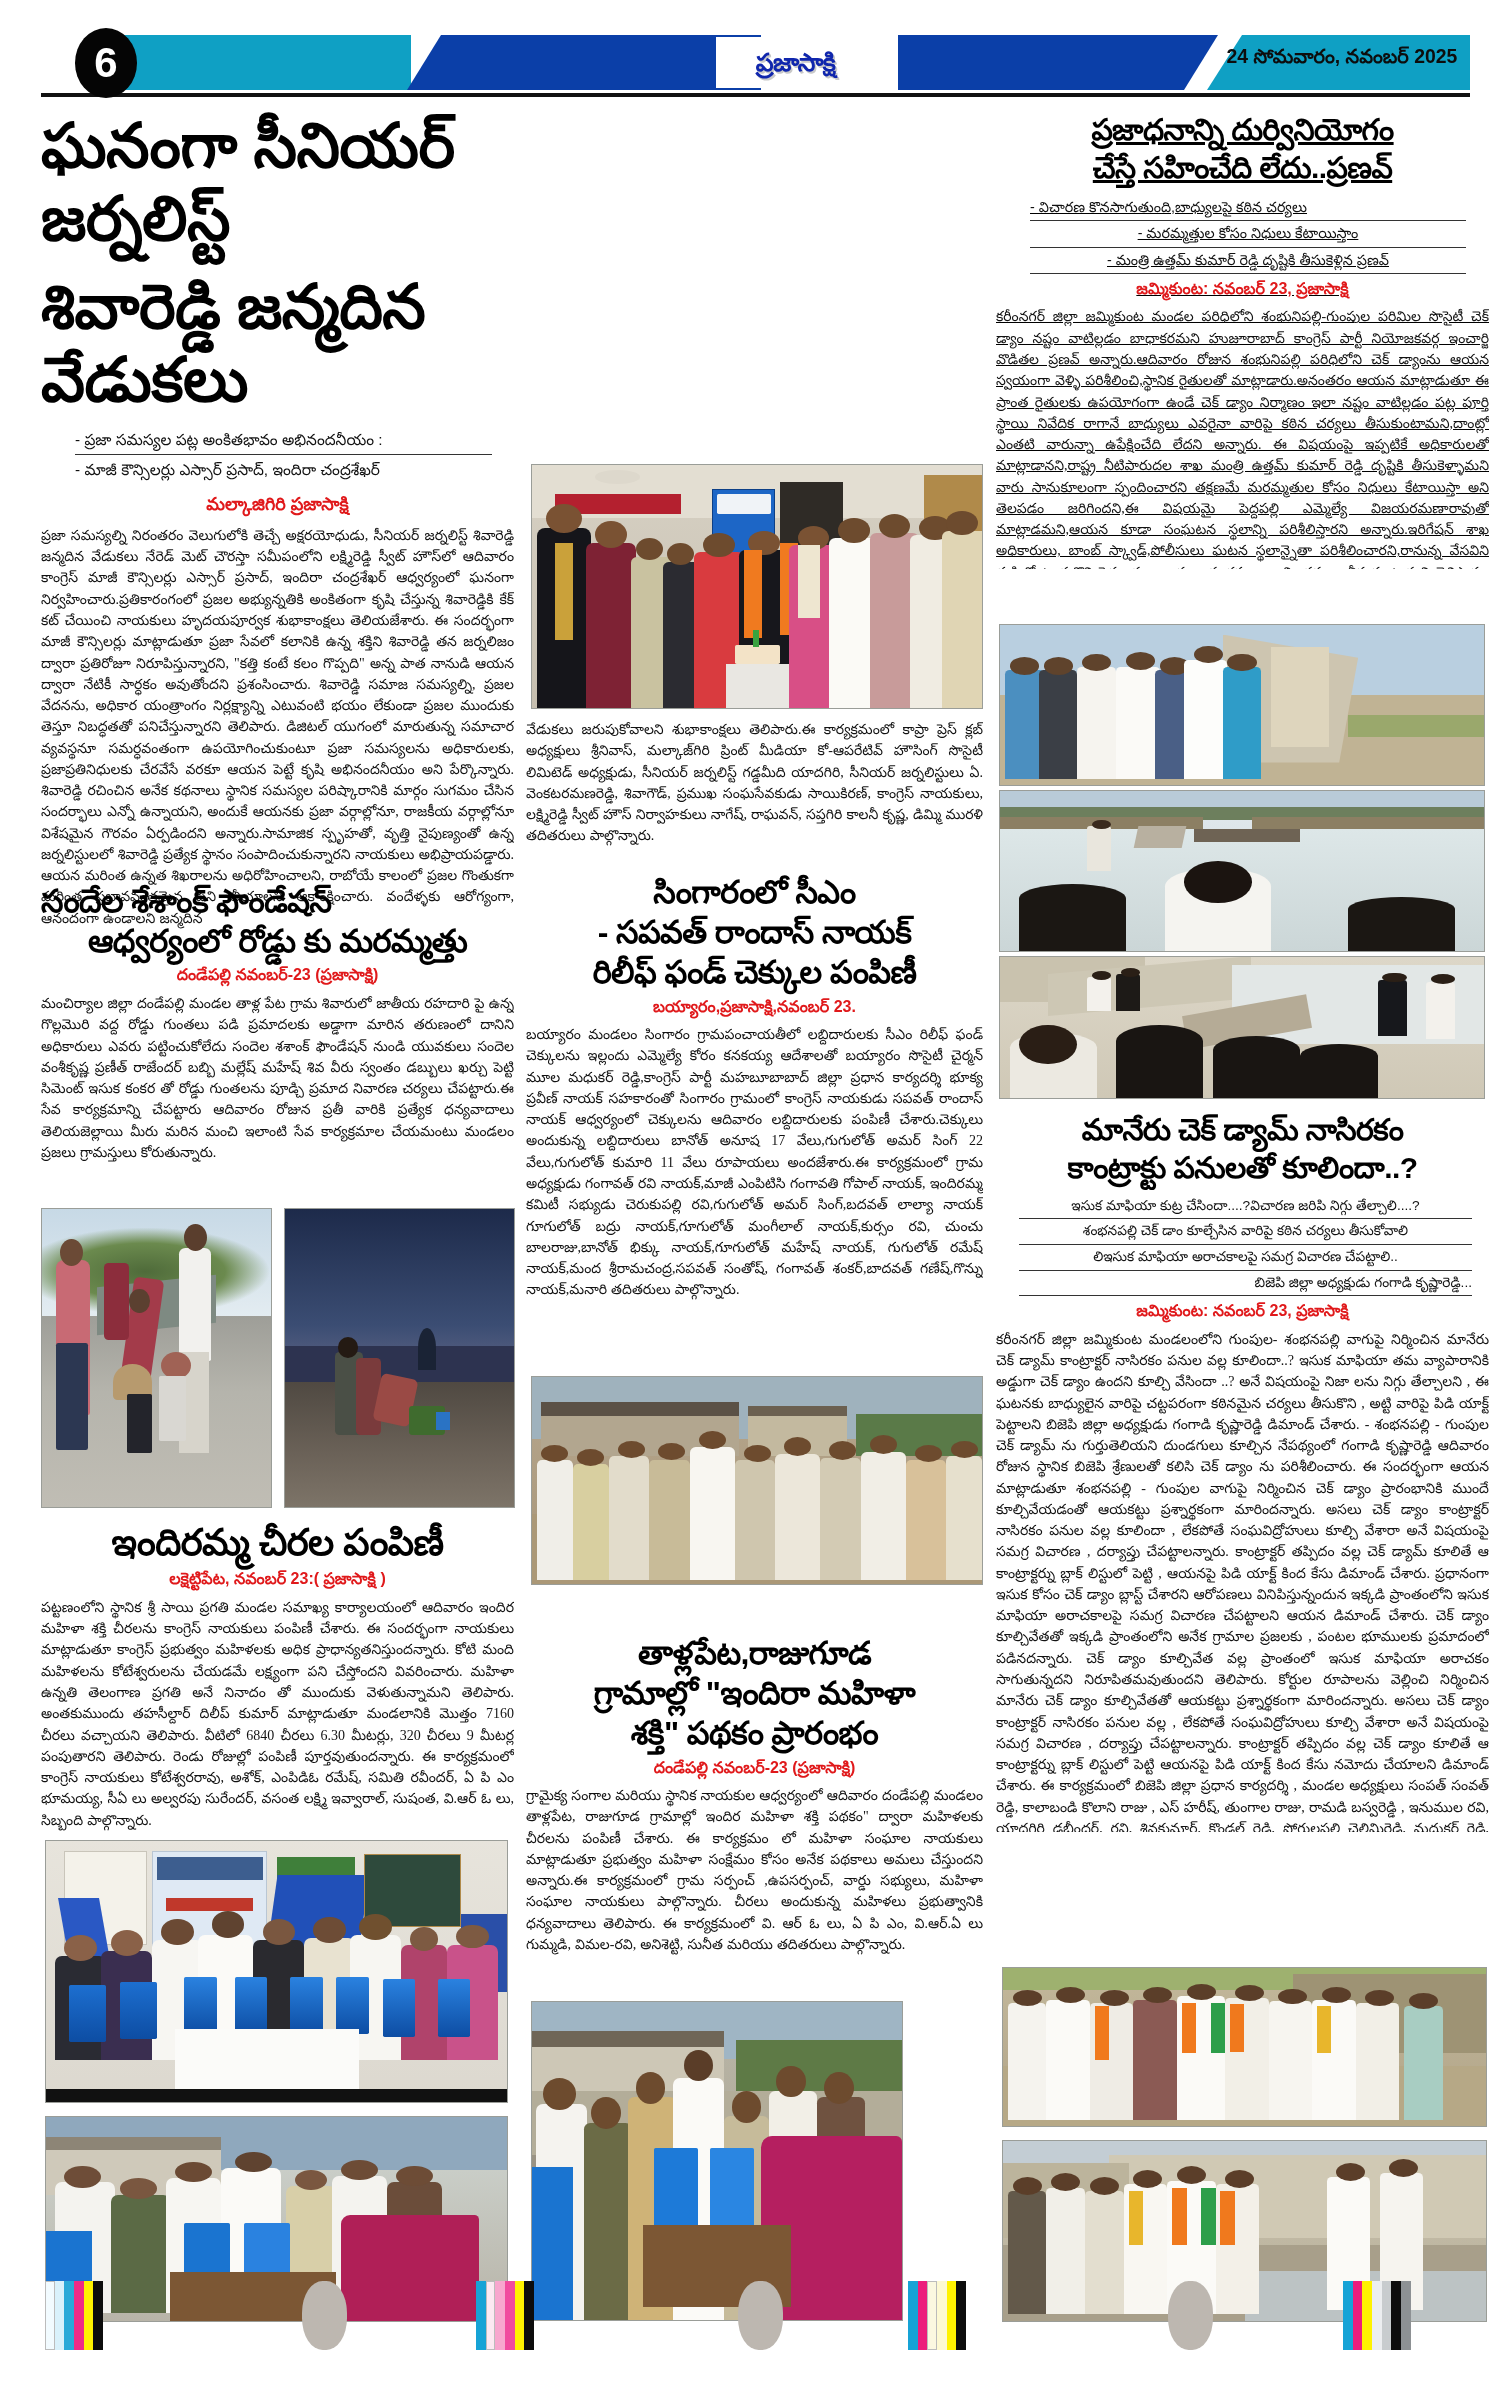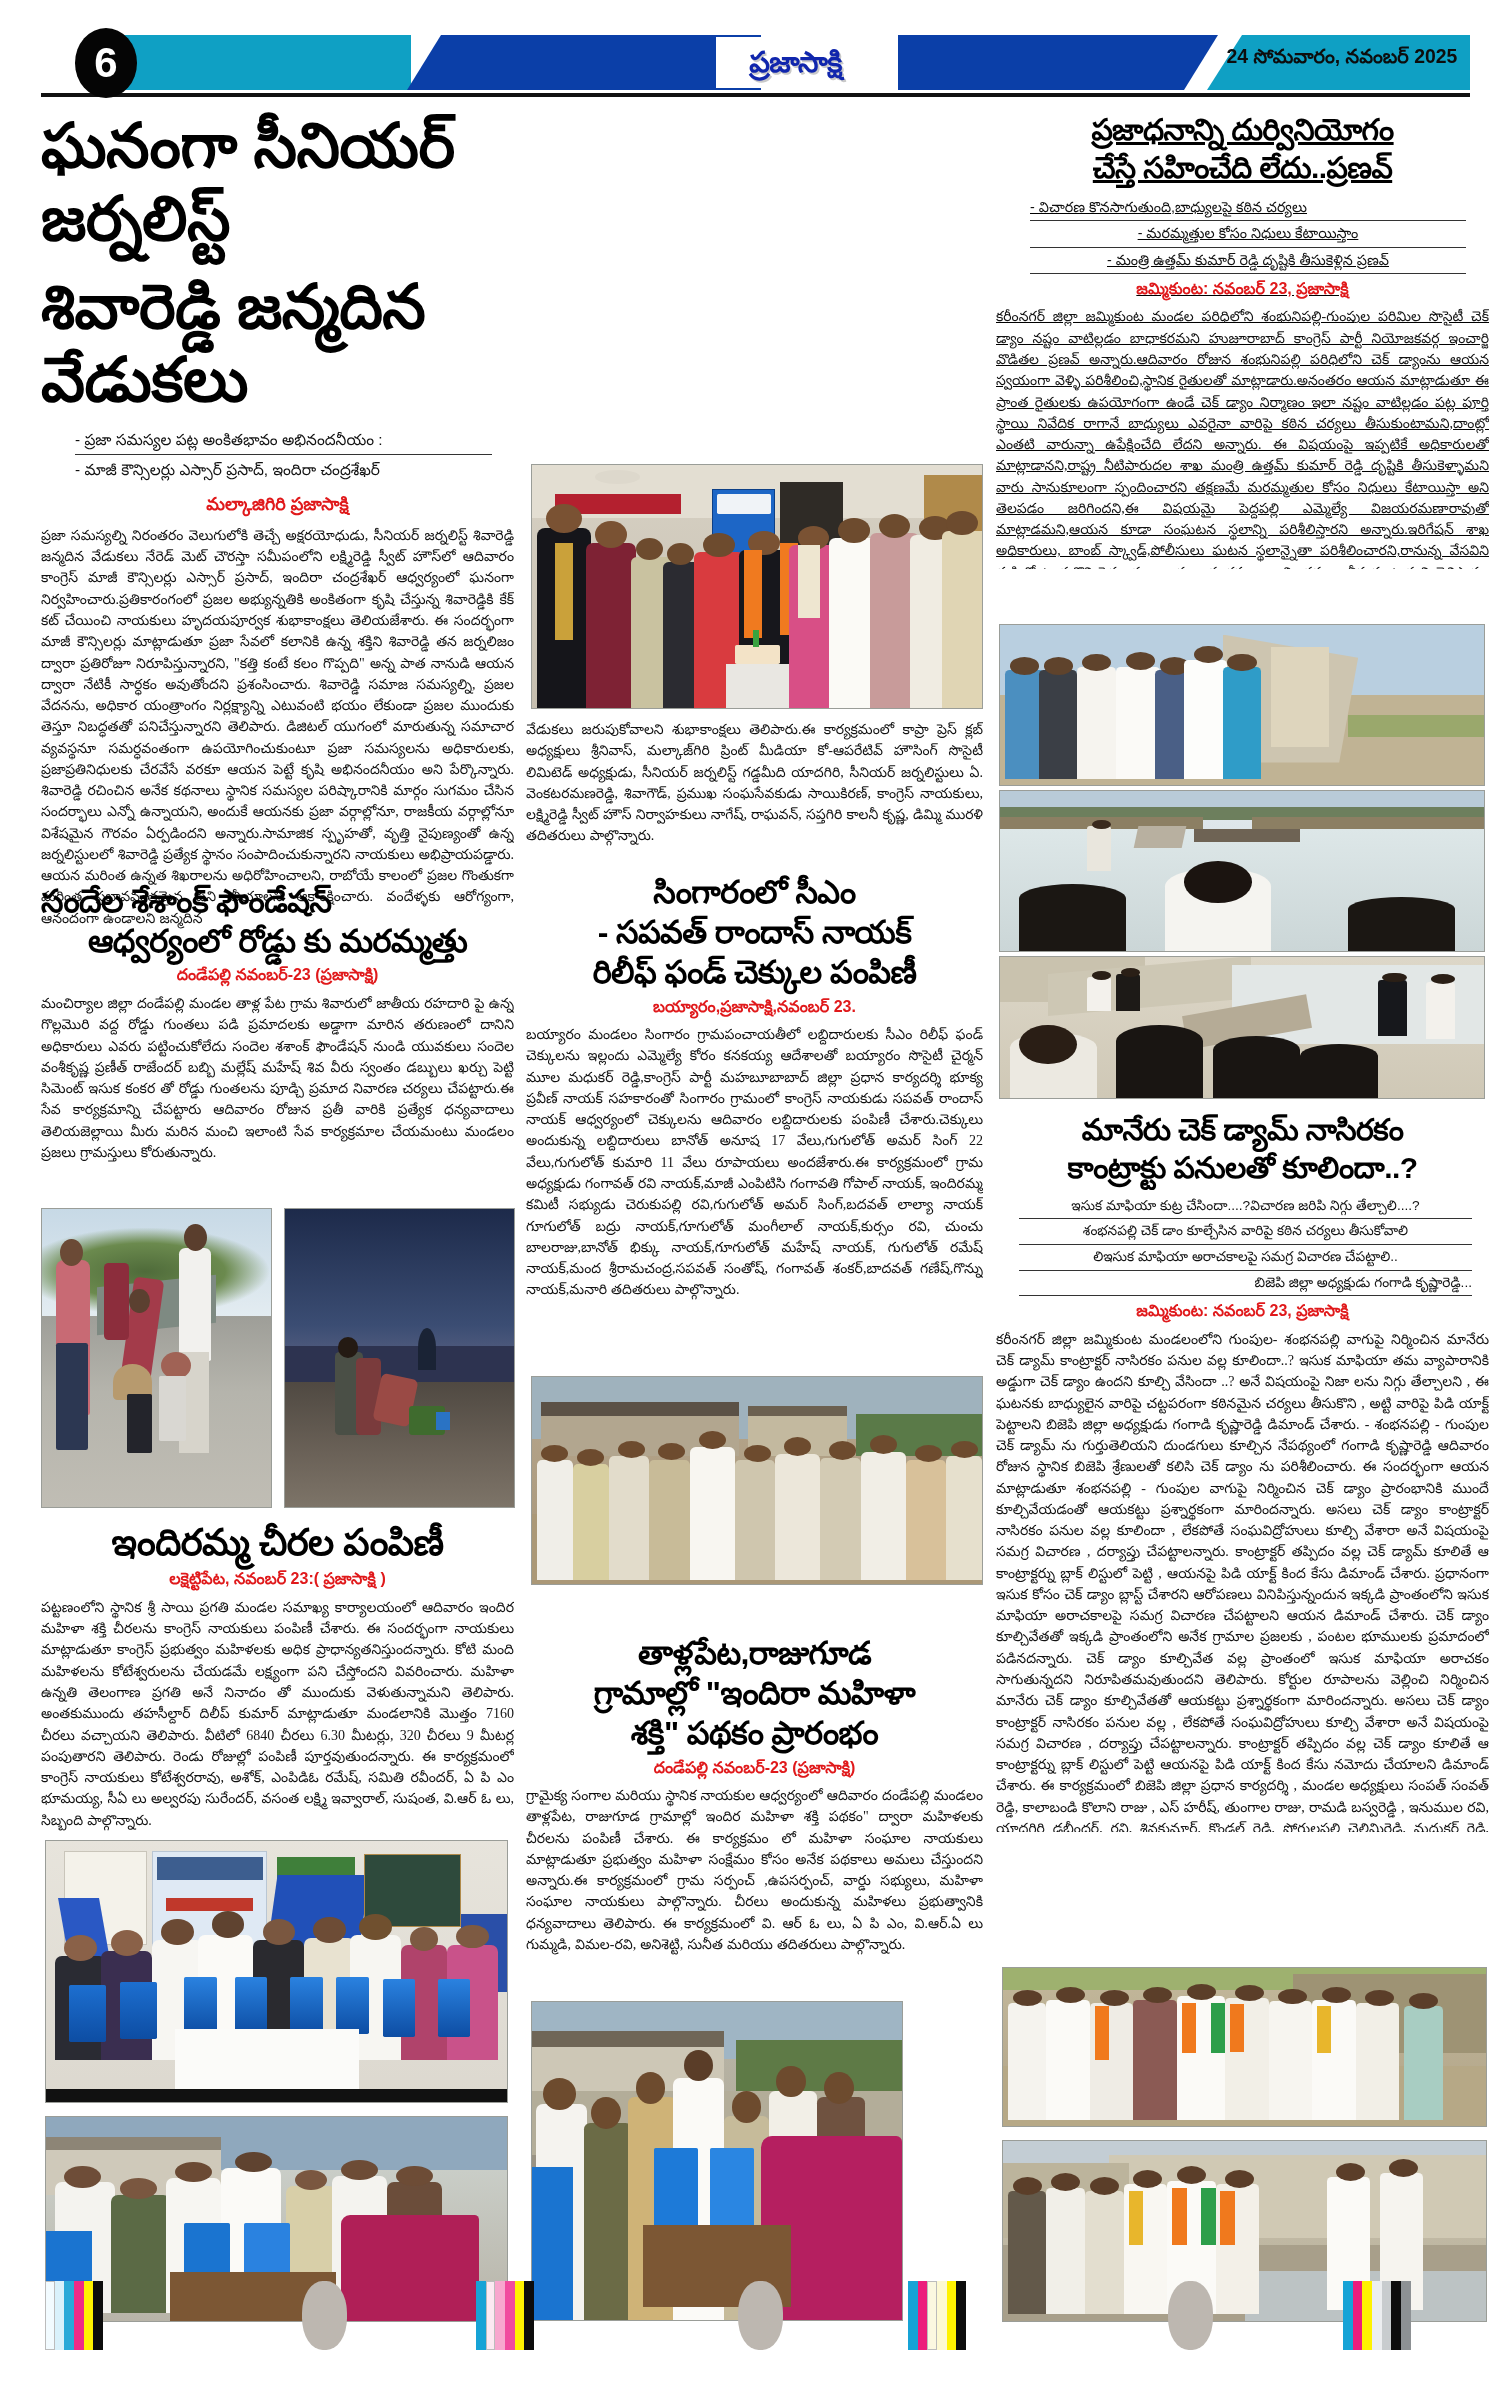--- a/index.html
+++ b/index.html
@@ -39,21 +39,21 @@
     position:absolute; left:34px; top:-6.9px;
     width:62px; height:70px; border-radius:50%;
     background:#050505; color:#fff;
     font-size:42px; font-weight:700;
     display:flex; align-items:center; justify-content:center;
     z-index: 4; font-family:"Liberation Sans", sans-serif;
   }
   .mh-logo {
     position:absolute; left:675px; top:2.3px;
     width:159px; text-align:center; z-index:5;
-    color:#1026ad; font-size:29px; font-weight:700;
+    color:#1026ad; font-size:25px; font-weight:700;
     letter-spacing:-0.6px; line-height:51px;
     text-shadow: 1.7px 1.7px 0 #c9c9c9;
     background:#fff;
   }
   .mh-date {
     position:absolute; right:4.6px; top:0; height:47px;
     display:flex; align-items:center; padding-right:8px;
     color:#0d0d0d; font-size:19.4px; font-weight:700; z-index:6;
   }
   .mh-rule {

